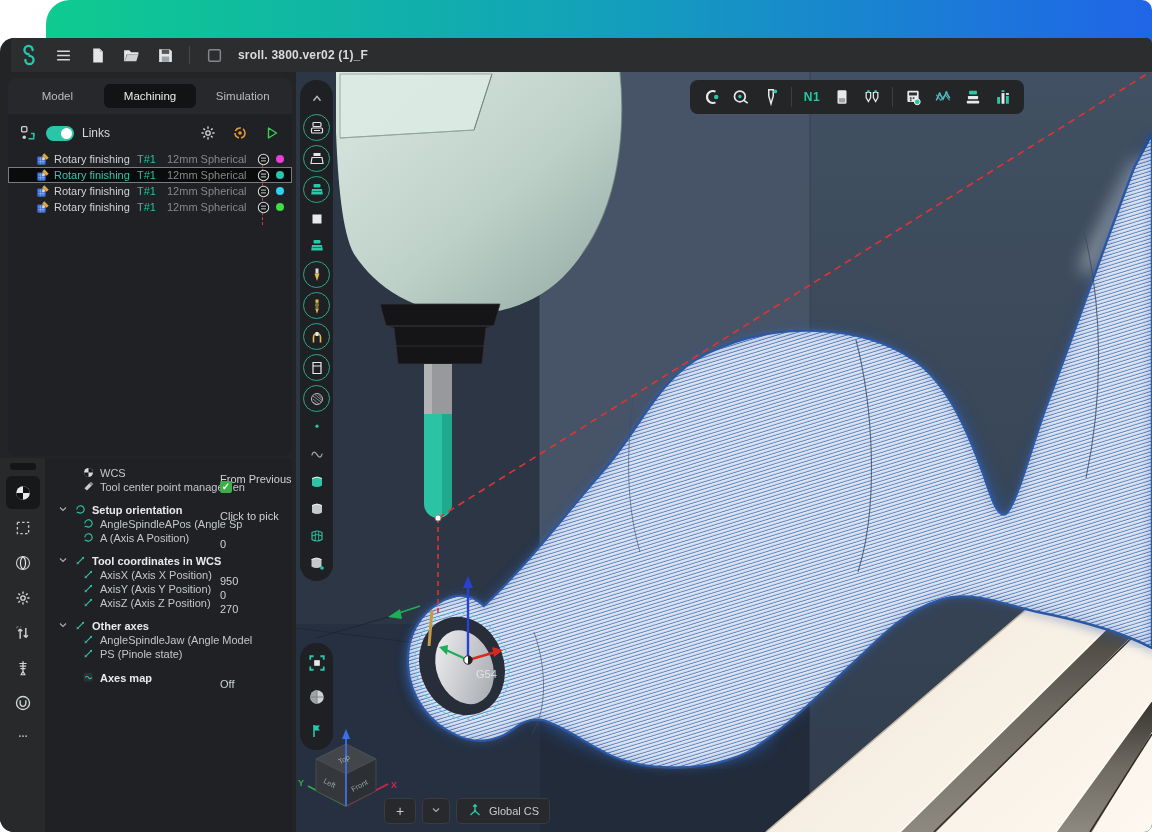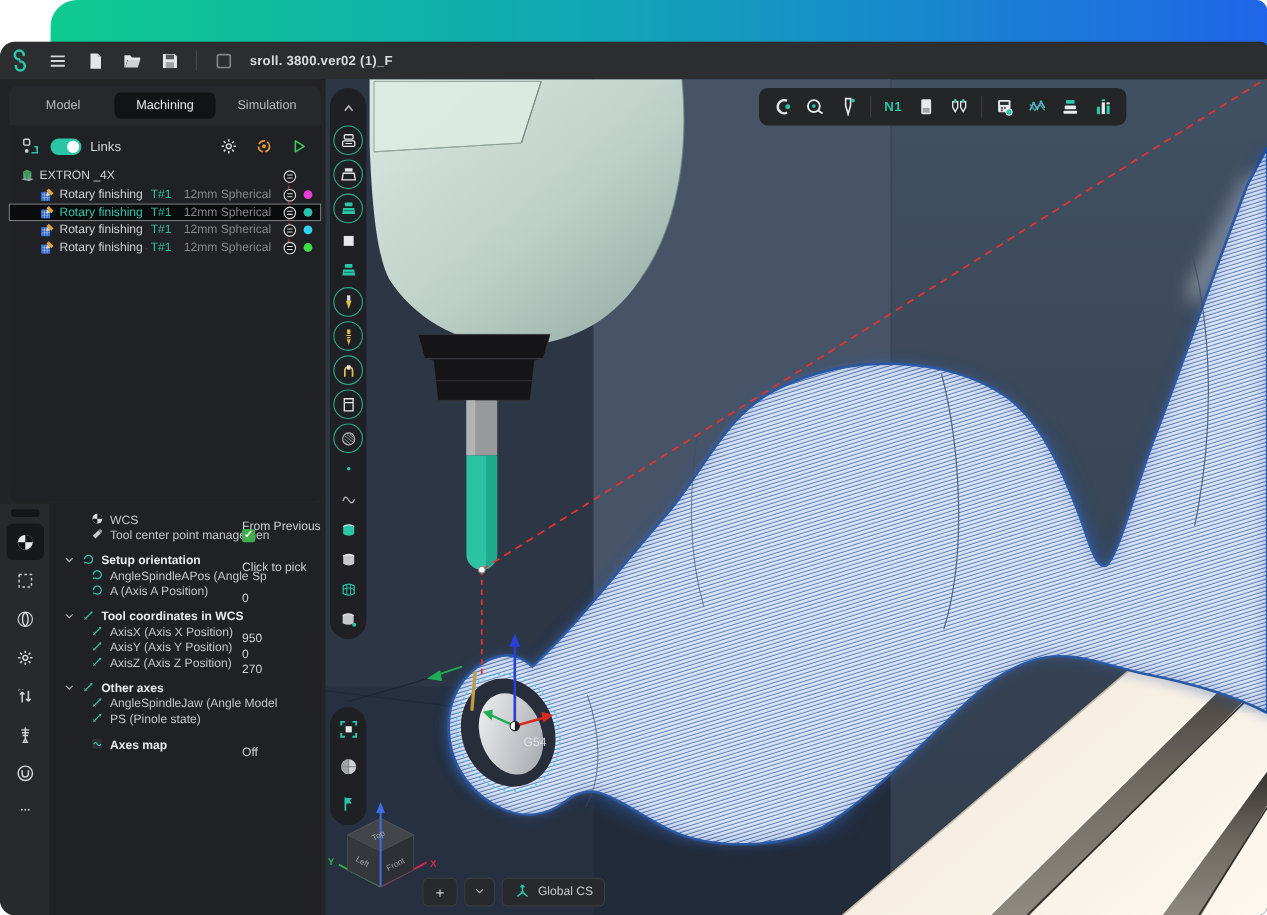--- a/index.html
+++ b/index.html
@@ -4,21 +4,21 @@
 <style>
   html,body{margin:0;padding:0;background:#fff;font-family:"Liberation Sans",sans-serif;}
   .page{position:relative;width:1152px;height:832px;background:#fff;overflow:hidden;}
   .abs{position:absolute;}
   
   .hero{left:46px;right:0;top:0;height:42px;border-radius:24px 10px 0 0;
         background:linear-gradient(90deg,#0ecb8f 0%,#12a3b8 48%,#2065e8 100%);}
   
   .app{left:0;right:0;top:38px;bottom:0;background:#222426;border-radius:14px 6px 8px 14px;overflow:hidden;}
   
-  .titlebar{left:0;right:0;top:0;height:34px;background:#2b2d2f;display:flex;align-items:center;gap:14px;padding-left:8px;}
+  .titlebar{left:11px;right:0;top:0;height:34px;background:#2b2d2f;display:flex;align-items:center;gap:14px;padding-left:8px;}
   .titlebar .sep{width:1px;height:18px;background:#47494c;}
   .tbicon{width:20px;height:20px;display:flex;align-items:center;justify-content:center;}
   .title-text{font-size:12px;color:#d9dbdd;font-weight:bold;letter-spacing:.2px;}
   
   .panel-top{left:8px;top:40px;width:284px;height:378px;background:#1f2124;border-radius:8px;}
   .tabs{display:flex;height:30px;background:#26282b;border-radius:8px 8px 0 0;align-items:center;padding:3px;}
   .tab{flex:1;height:24px;display:flex;align-items:center;justify-content:center;font-size:11.5px;color:#b9bcbf;border-radius:6px;}
   .tab.active{background:#121314;color:#e8eaec;}
   .links-row{display:flex;align-items:center;height:28px;margin-top:5px;padding:0 10px;gap:8px;}
   .toggle{width:28px;height:15px;border-radius:8px;background:#2bc5a8;position:relative;}
@@ -162,39 +162,20 @@
               </svg>
             </span>
           <span class="tbicon">
               <svg width="16" height="16" viewBox="0 0 16 16" fill="none">
                 <path d="M4.5 3l8 5-8 5z" stroke="#3ecb57" stroke-width="1.4" stroke-linejoin="round"></path>
               </svg>
             </span>
         </span>
       </div>
       <div class="ops-tree" id="ops-tree">
-          <div class="op-row machine">
-            <span class="ic">
-              <svg width="14" height="14" viewBox="0 0 16 16" fill="none">
-                <path d="M1.5 11.5l5-2.5 8 2-5 2.5z" fill="#9aa3ab"></path>
-                <path d="M3.5 3.5l4-2 4.5 2v6l-4.5 2-4-2z" fill="#4aa36b"></path>
-                <path d="M3.5 3.5l4 2v6" stroke="#2e7a4c" stroke-width=".9"></path>
-                <path d="M7.5 5.5l4.5-2" stroke="#2e7a4c" stroke-width=".9"></path>
-              </svg>
-            </span>
- <span class="nm">EXTRON _4X</span>
- <span class="ic">
-              <svg width="13" height="13" viewBox="0 0 14 14">
-                <circle cx="7" cy="7" r="5.6" fill="#141517" stroke="#d8dadc" stroke-width="1.1"></circle>
-                <line x1="4.3" y1="5.5" x2="9.7" y2="5.5" stroke="#d8dadc" stroke-width="1"></line>
-                <line x1="4.3" y1="8.5" x2="9.7" y2="8.5" stroke="#d8dadc" stroke-width="1"></line>
-              </svg>
-            </span>
-            <span class="dotc"></span>
-          </div>
           <div class="op-row">
             <span class="ind"></span>
    <span class="ic">
               <svg width="14" height="14" viewBox="0 0 16 16" fill="none">
                 <rect x="1.5" y="5" width="9.5" height="9.5" rx="1" fill="#3a6ed0"></rect>
                 <path d="M2.5 8h8M2.5 11h8M5 6v8M8 6v8" stroke="#9db8e8" stroke-width=".7"></path>
                 <path d="M9.5 1.5l5 5-2.4 2.4-5-5z" fill="#e2a63d"></path>
                 <path d="M7.6 4.9l3.4 3.4-4 1z" fill="#f0d6a2"></path>
               </svg>
             </span>

